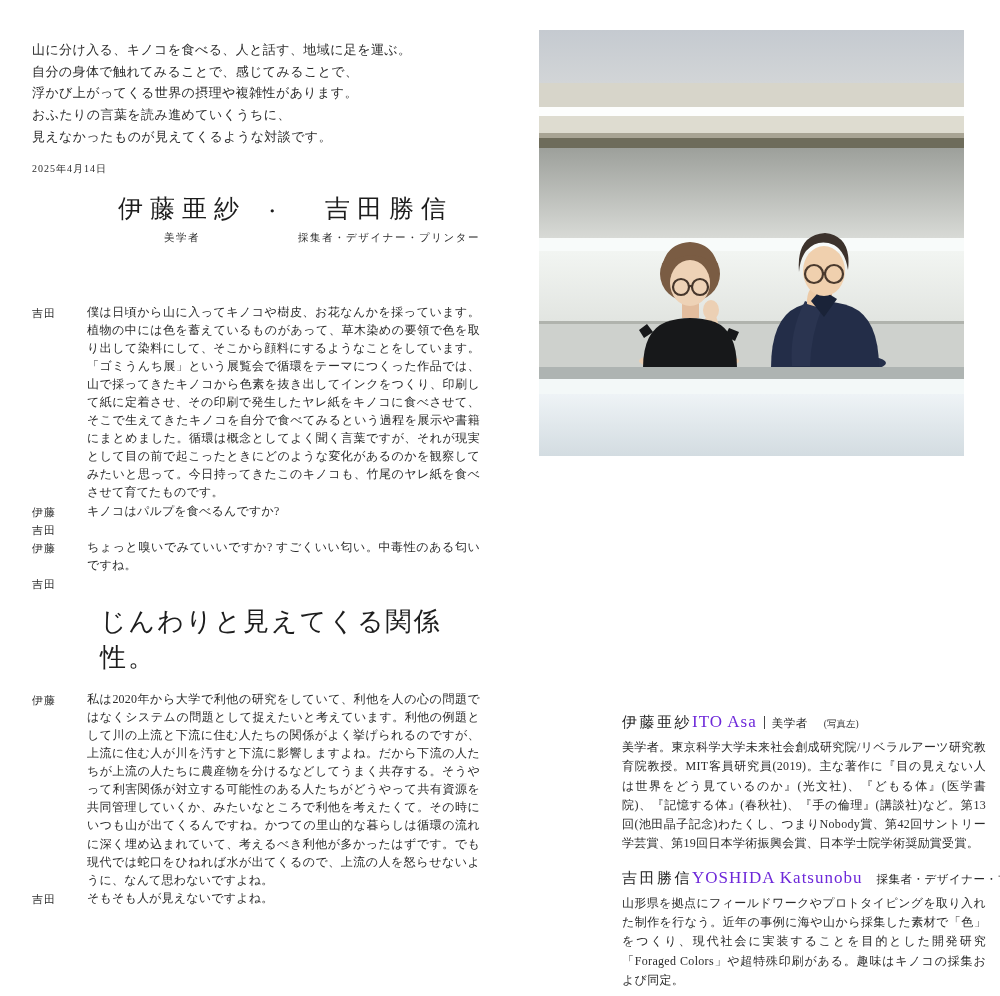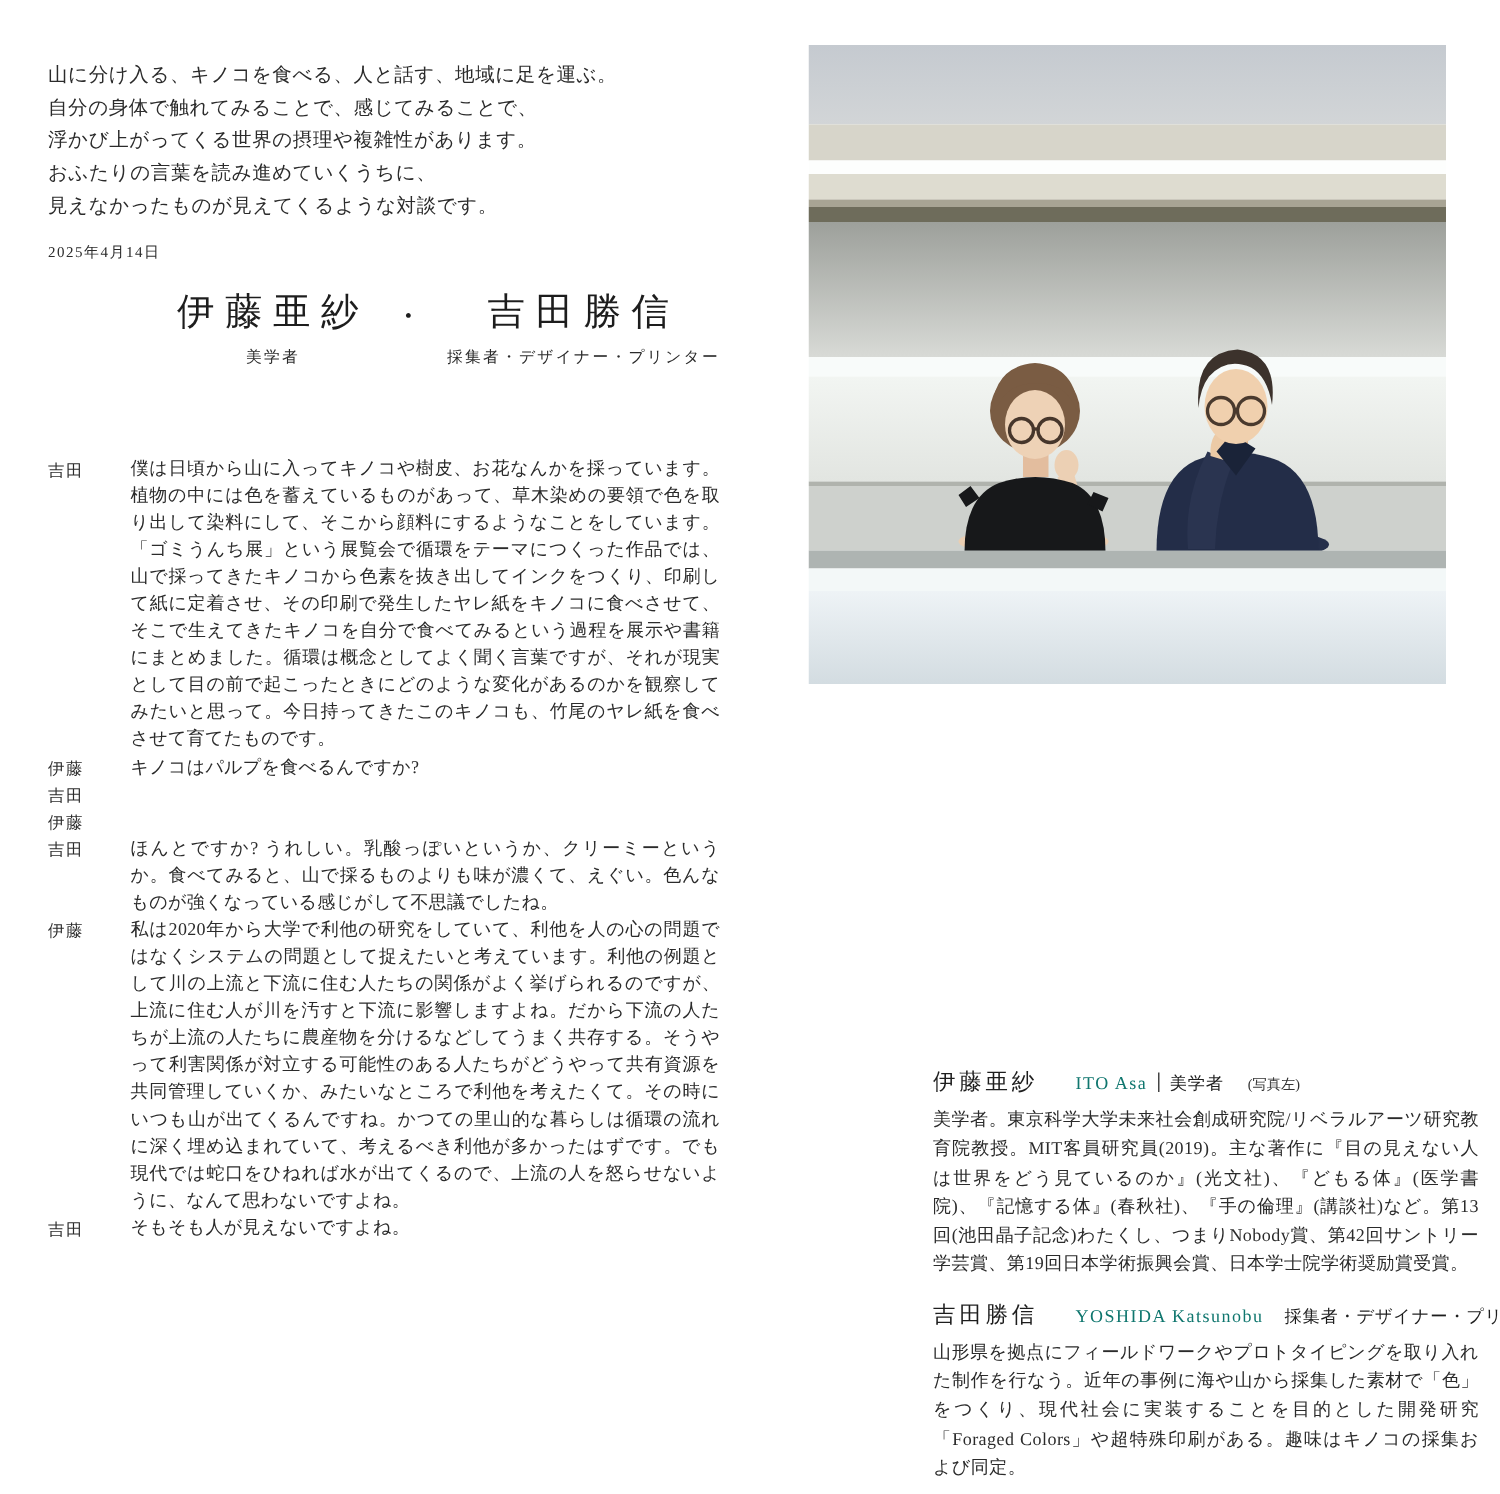--- a/index.html
+++ b/index.html
@@ -36,21 +36,21 @@
     margin:12px 0 14px 68px;line-height:36px;
   }
   .dialogue.second{margin-top:0;}
   
   .photo{position:absolute;left:539px;top:30px;width:425px;height:426px;display:block;}
   
   .profiles{position:absolute;left:622px;top:712px;width:364px;}
   .profile + .profile{margin-top:14px;}
   .p-head{display:flex;align-items:baseline;margin:0 0 6px 0;white-space:nowrap;}
   .p-name-ja{font-size:15px;letter-spacing:2.5px;color:#1d1d1d;}
-  .p-name-en{font-size:12px;letter-spacing:1px;margin-left:25px;color:#0f766e;}
+  .p-name-en{font-size:17px;letter-spacing:1px;margin-left:0;color:#6d28d9;}
   .p-div{width:1px;height:13px;background:#444;align-self:center;margin:0 7px;}
   .p-role{font-size:11.5px;letter-spacing:0.5px;color:#1d1d1d;}
   .p-note{font-size:9.5px;color:#333;margin-left:16px;}
   .p-bio{
     font-size:12px;line-height:19.3px;text-align:justify;
     letter-spacing:0.3px;margin:0;color:#2b2b2b;
   }
 </style>
 </head>
 <body>
@@ -85,27 +85,28 @@
     </div>
     <div class="d-row">
       <div class="d-speaker">伊藤</div>
       <p class="d-text">キノコはパルプを食べるんですか?</p>
     </div>
     <div class="d-row">
       <div class="d-speaker">吉田</div>
     </div>
     <div class="d-row">
       <div class="d-speaker">伊藤</div>
-    </div>
-    <div class="d-row">
-      <div class="d-speaker">吉田</div>
-      <p class="d-text">ほんとですか? うれしい。乳酸っぽいというか、クリーミーというか。食べてみると、山で採るものよりも味が濃くて、えぐい。色んなものが強くなっている感じがして不思議でしたね。</p>
-    </div>
-  </div>
-
+      <p class="d-text">ちょっと嗅いでみていいですか? すごくいい匂い。中毒性のある匂いですね。</p>
+    </div>
+    <div class="d-row">
+      <div class="d-speaker">吉田</div>
+    </div>
+  </div>
+
+  <h2 class="section-heading">じんわりと見えてくる関係性。</h2>
 
   <div class="dialogue second">
     <div class="d-row">
       <div class="d-speaker">伊藤</div>
       <p class="d-text">私は2020年から大学で利他の研究をしていて、利他を人の心の問題ではなくシステムの問題として捉えたいと考えています。利他の例題として川の上流と下流に住む人たちの関係がよく挙げられるのですが、上流に住む人が川を汚すと下流に影響しますよね。だから下流の人たちが上流の人たちに農産物を分けるなどしてうまく共存する。そうやって利害関係が対立する可能性のある人たちがどうやって共有資源を共同管理していくか、みたいなところで利他を考えたくて。その時にいつも山が出てくるんですね。かつての里山的な暮らしは循環の流れに深く埋め込まれていて、考えるべき利他が多かったはずです。でも現代では蛇口をひねれば水が出てくるので、上流の人を怒らせないように、なんて思わないですよね。</p>
     </div>
     <div class="d-row">
       <div class="d-speaker">吉田</div>
       <p class="d-text">そもそも人が見えないですよね。</p>
     </div>

